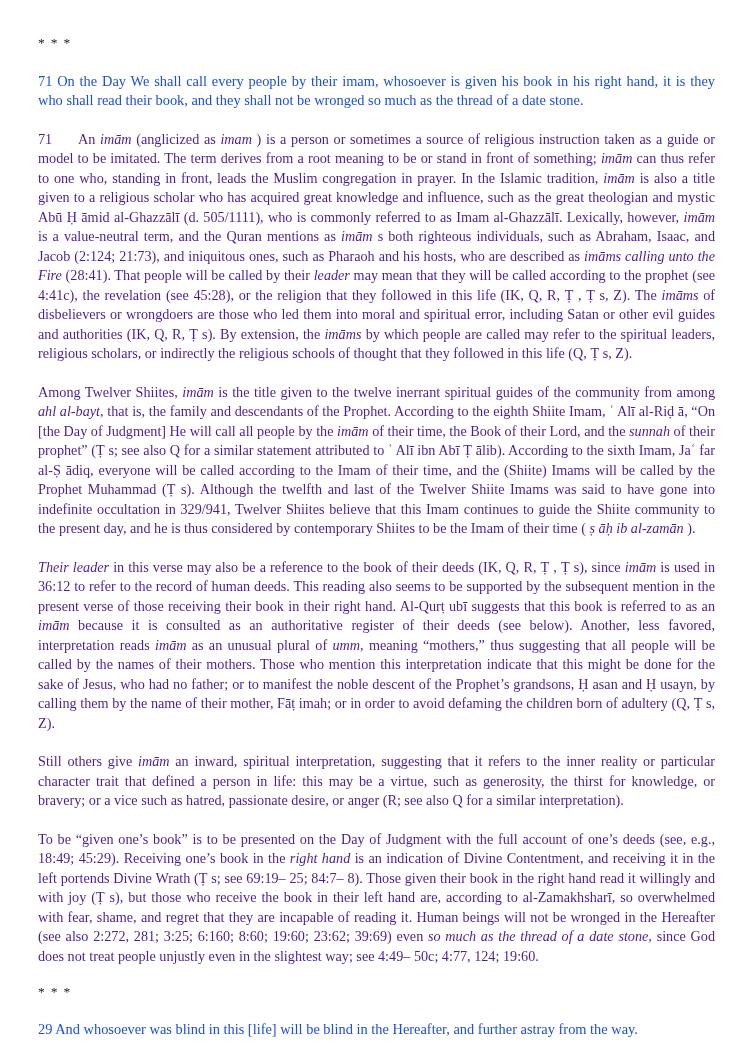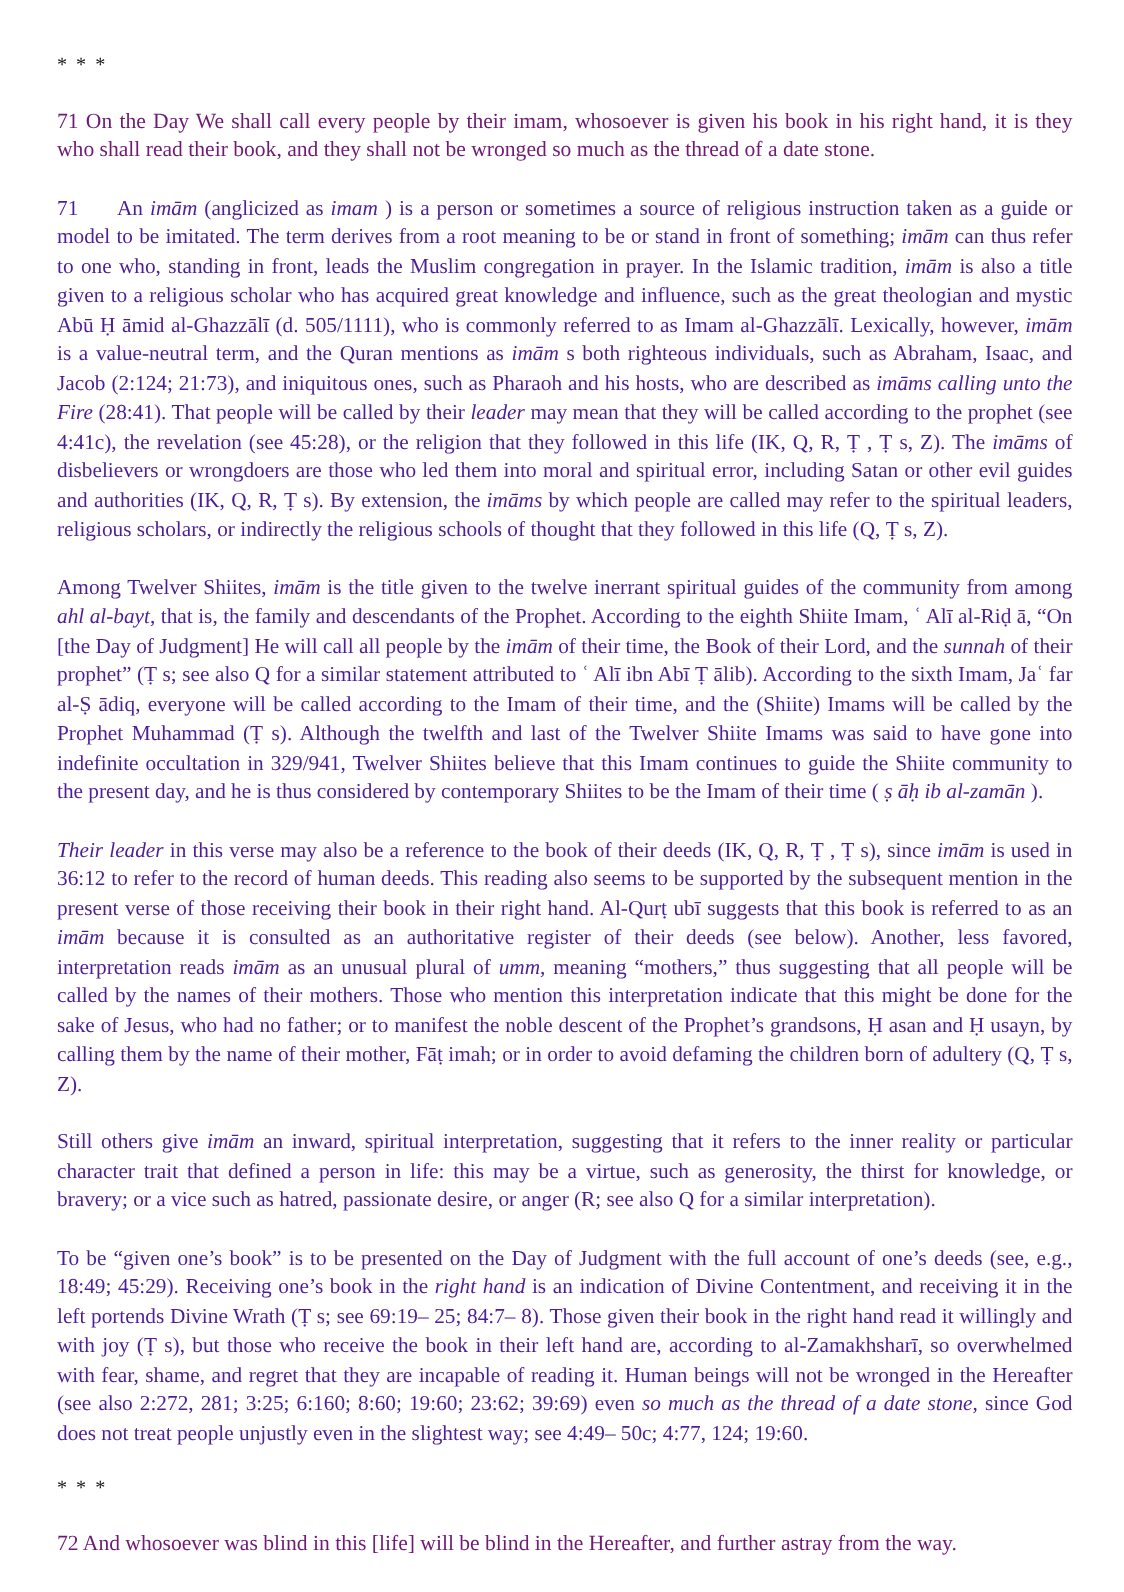--- a/index.html
+++ b/index.html
@@ -34,21 +34,21 @@
   .divider.second {
     margin-top: 16px;
     margin-bottom: 21px;
   }
   .verse {
     font-size: 14.4px;
     line-height: 19.6px;
     text-align: justify;
     text-justify: inter-word;
     margin: 0 0 19px 0;
-    color: #701a75;
+    color: #1d4ed8;
   }
   .commentary {
     font-size: 14.2px;
     line-height: 19.5px;
     text-align: justify;
     text-justify: inter-word;
     margin: 0 0 19px 0;
     color: #4c1d95;
   }
   .commentary.last { margin-bottom: 0; }
@@ -73,17 +73,17 @@
   <p class="commentary"><span>Among Twelver Shiites, </span><i>imām</i><span> is the title given to the twelve inerrant spiritual guides of the community from among </span><i>ahl al-bayt,</i><span> that is, the family and descendants of the Prophet. According to the eighth Shiite Imam, ʿ Alī al-Riḍ ā, “On [the Day of Judgment] He will call all people by the </span><i>imām</i><span> of their time, the Book of their Lord, and the </span><i>sunnah</i><span> of their prophet” (Ṭ s; see also Q for a similar statement attributed to ʿ Alī ibn Abī Ṭ ālib). According to the sixth Imam, Jaʿ far al-Ṣ ādiq, everyone will be called according to the Imam of their time, and the (Shiite) Imams will be called by the Prophet Muhammad (Ṭ s). Although the twelfth and last of the Twelver Shiite Imams was said to have gone into indefinite occultation in 329/941, Twelver Shiites believe that this Imam continues to guide the Shiite community to the present day, and he is thus considered by contemporary Shiites to be the Imam of their time ( </span><i>ṣ āḥ ib al-zamān</i><span> ).</span></p>
 
   <p class="commentary"><i>Their leader</i><span> in this verse may also be a reference to the book of their deeds (IK, Q, R, Ṭ , Ṭ s), since </span><i>imām</i><span> is used in 36:12 to refer to the record of human deeds. This reading also seems to be supported by the subsequent mention in the present verse of those receiving their book in their right hand. Al-Qurṭ ubī suggests that this book is referred to as an </span><i>imām</i><span> because it is consulted as an authoritative register of their deeds (see below). Another, less favored, interpretation reads </span><i>imām</i><span> as an unusual plural of </span><i>umm,</i><span> meaning “mothers,” thus suggesting that all people will be called by the names of their mothers. Those who mention this interpretation indicate that this might be done for the sake of Jesus, who had no father; or to manifest the noble descent of the Prophet’s grandsons, Ḥ asan and Ḥ usayn, by calling them by the name of their mother, Fāṭ imah; or in order to avoid defaming the children born of adultery (Q, Ṭ s, Z).</span></p>
 
   <p class="commentary"><span>Still others give </span><i>imām</i><span> an inward, spiritual interpretation, suggesting that it refers to the inner reality or particular character trait that defined a person in life: this may be a virtue, such as generosity, the thirst for knowledge, or bravery; or a vice such as hatred, passionate desire, or anger (R; see also Q for a similar interpretation).</span></p>
 
   <p class="commentary"><span>To be “given one’s book” is to be presented on the Day of Judgment with the full account of one’s deeds (see, e.g., 18:49; 45:29). Receiving one’s book in the </span><i>right hand</i><span> is an indication of Divine Contentment, and receiving it in the left portends Divine Wrath (Ṭ s; see 69:19– 25; 84:7– 8). Those given their book in the right hand read it willingly and with joy (Ṭ s), but those who receive the book in their left hand are, according to al-Zamakhsharī, so overwhelmed with fear, shame, and regret that they are incapable of reading it. Human beings will not be wronged in the Hereafter (see also 2:272, 281; 3:25; 6:160; 8:60; 19:60; 23:62; 39:69) even </span><i>so much as the thread of a date stone,</i><span> since God does not treat people unjustly even in the slightest way; see 4:49– 50c; 4:77, 124; 19:60.</span></p>
 
   <div class="divider second">* * *</div>
 
-  <p class="verse"><span>72 And whosoever was blind in this [life] will be blind in the Hereafter, and further astray from the way.</span></p>
+  <p class="verse"><span>29 And whosoever was blind in this [life] will be blind in the Hereafter, and further astray from the way.</span></p>
 
   <p class="commentary last"><span class="vnum">72</span><i>Whosoever was blind in this [life]</i><span> most likely means whoever is blind in “this world” (R, Ṭ ); such people will be </span></p>
 
 </div>
 
 </body></html>

